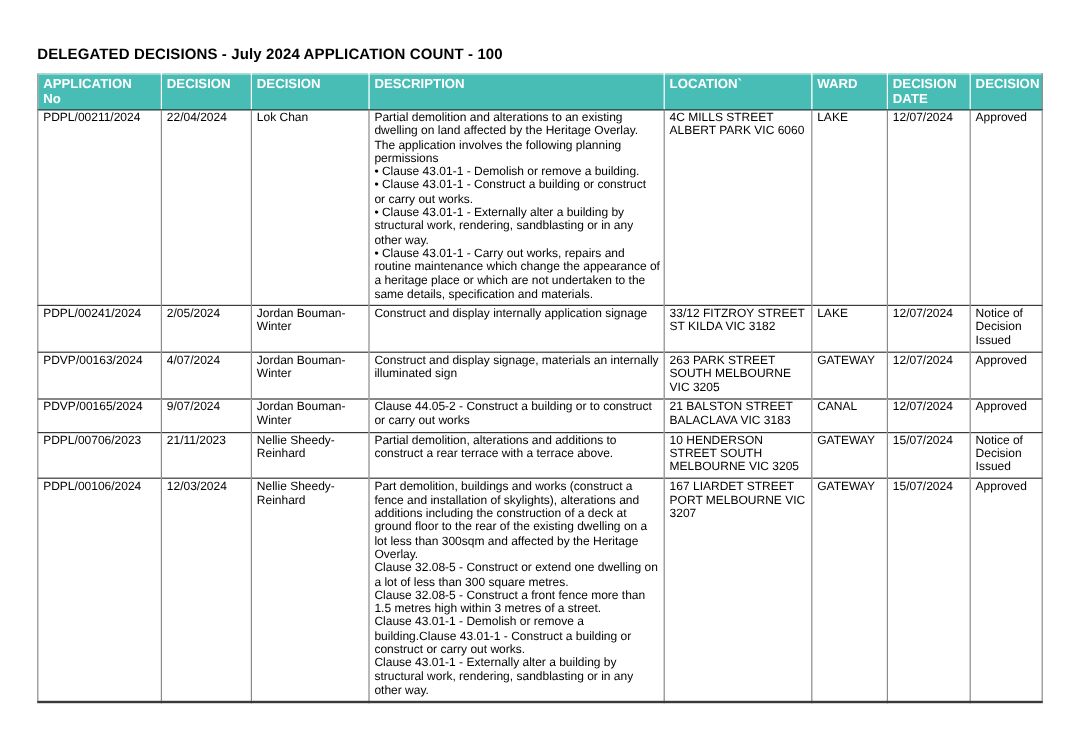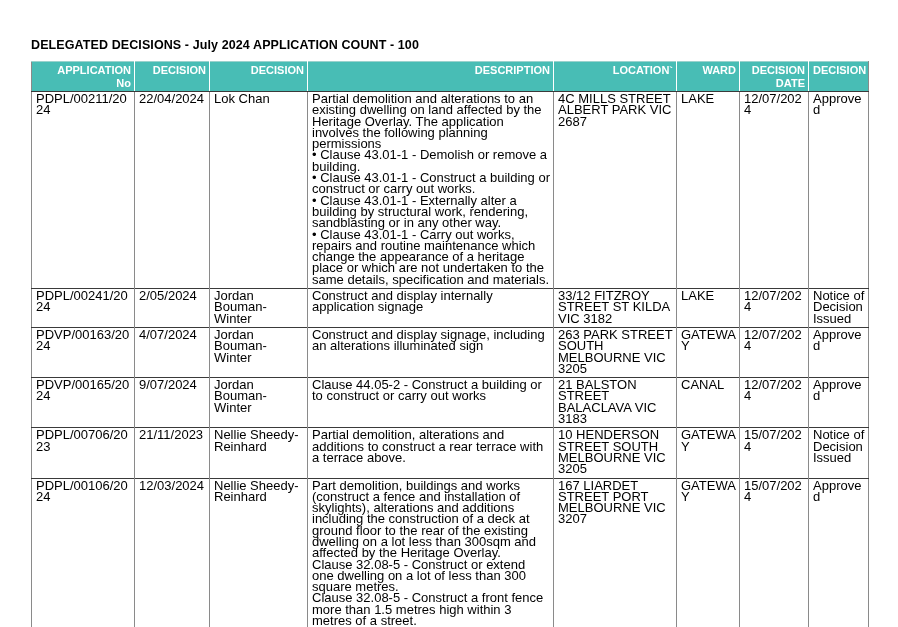--- a/index.html
+++ b/index.html
@@ -38,30 +38,30 @@
   col.c-loc  { width: 123px; }
   col.c-ward { width: 63px; }
   col.c-ddate{ width: 69px; }
   col.c-dec  { width: 60px; }
   th {
     background: #48bdb5;
     color: #ffffff;
     font-size: 11px;
     line-height: 12.5px;
     font-weight: bold;
-    text-align: right;
+    text-align: left;
     vertical-align: top;
     padding: 2px 3px 2px 4px;
     border-left: 1px solid #ffffff;
     border-bottom: 1px solid #3a3a3a;
     white-space: pre-wrap;
   }
   th:first-child { border-left: none; }
   td {
-    font-size: 13px;
+    font-size: 10px;
     line-height: 11.3px;
     vertical-align: top;
     padding: 1px 3px 3px 4px;
     border-left: 1px solid #8a8a8a;
     border-top: 1px solid #3a3a3a;
     white-space: pre-wrap;
     word-wrap: break-word;
   }
   td:first-child { border-left: none; }
   tbody tr:first-child td { border-top: none; }
@@ -100,40 +100,40 @@
     <tbody>
       <tr>
         <td>PDPL/00211/2024</td>
         <td>22/04/2024</td>
         <td>Lok Chan</td>
         <td>Partial demolition and alterations to an existing dwelling on land affected by the Heritage Overlay. The application involves the following planning permissions
 • Clause 43.01-1 - Demolish or remove a building.
 • Clause 43.01-1 - Construct a building or construct or carry out works.
 • Clause 43.01-1 - Externally alter a building by structural work, rendering, sandblasting or in any other way.
 • Clause 43.01-1 - Carry out works, repairs and routine maintenance which change the appearance of a heritage place or which are not undertaken to the same details, specification and materials.</td>
-        <td>4C MILLS STREET ALBERT PARK VIC 2687</td>
+        <td>4C MILLS STREET ALBERT PARK VIC 6060</td>
         <td>LAKE</td>
         <td>12/07/2024</td>
         <td>Approved</td>
       </tr>
       <tr>
         <td>PDPL/00241/2024</td>
         <td>2/05/2024</td>
         <td>Jordan Bouman-Winter</td>
         <td>Construct and display internally application signage</td>
         <td>33/12 FITZROY STREET ST KILDA VIC 3182</td>
         <td>LAKE</td>
         <td>12/07/2024</td>
         <td>Notice of Decision Issued</td>
       </tr>
       <tr>
         <td>PDVP/00163/2024</td>
         <td>4/07/2024</td>
         <td>Jordan Bouman-Winter</td>
-        <td>Construct and display signage, including an alterations illuminated sign</td>
+        <td>Construct and display signage, materials an internally illuminated sign</td>
         <td>263 PARK STREET SOUTH MELBOURNE VIC 3205</td>
         <td>GATEWAY</td>
         <td>12/07/2024</td>
         <td>Approved</td>
       </tr>
       <tr>
         <td>PDVP/00165/2024</td>
         <td>9/07/2024</td>
         <td>Jordan Bouman-Winter</td>
         <td>Clause 44.05-2 - Construct a building or to construct or carry out works</td>

